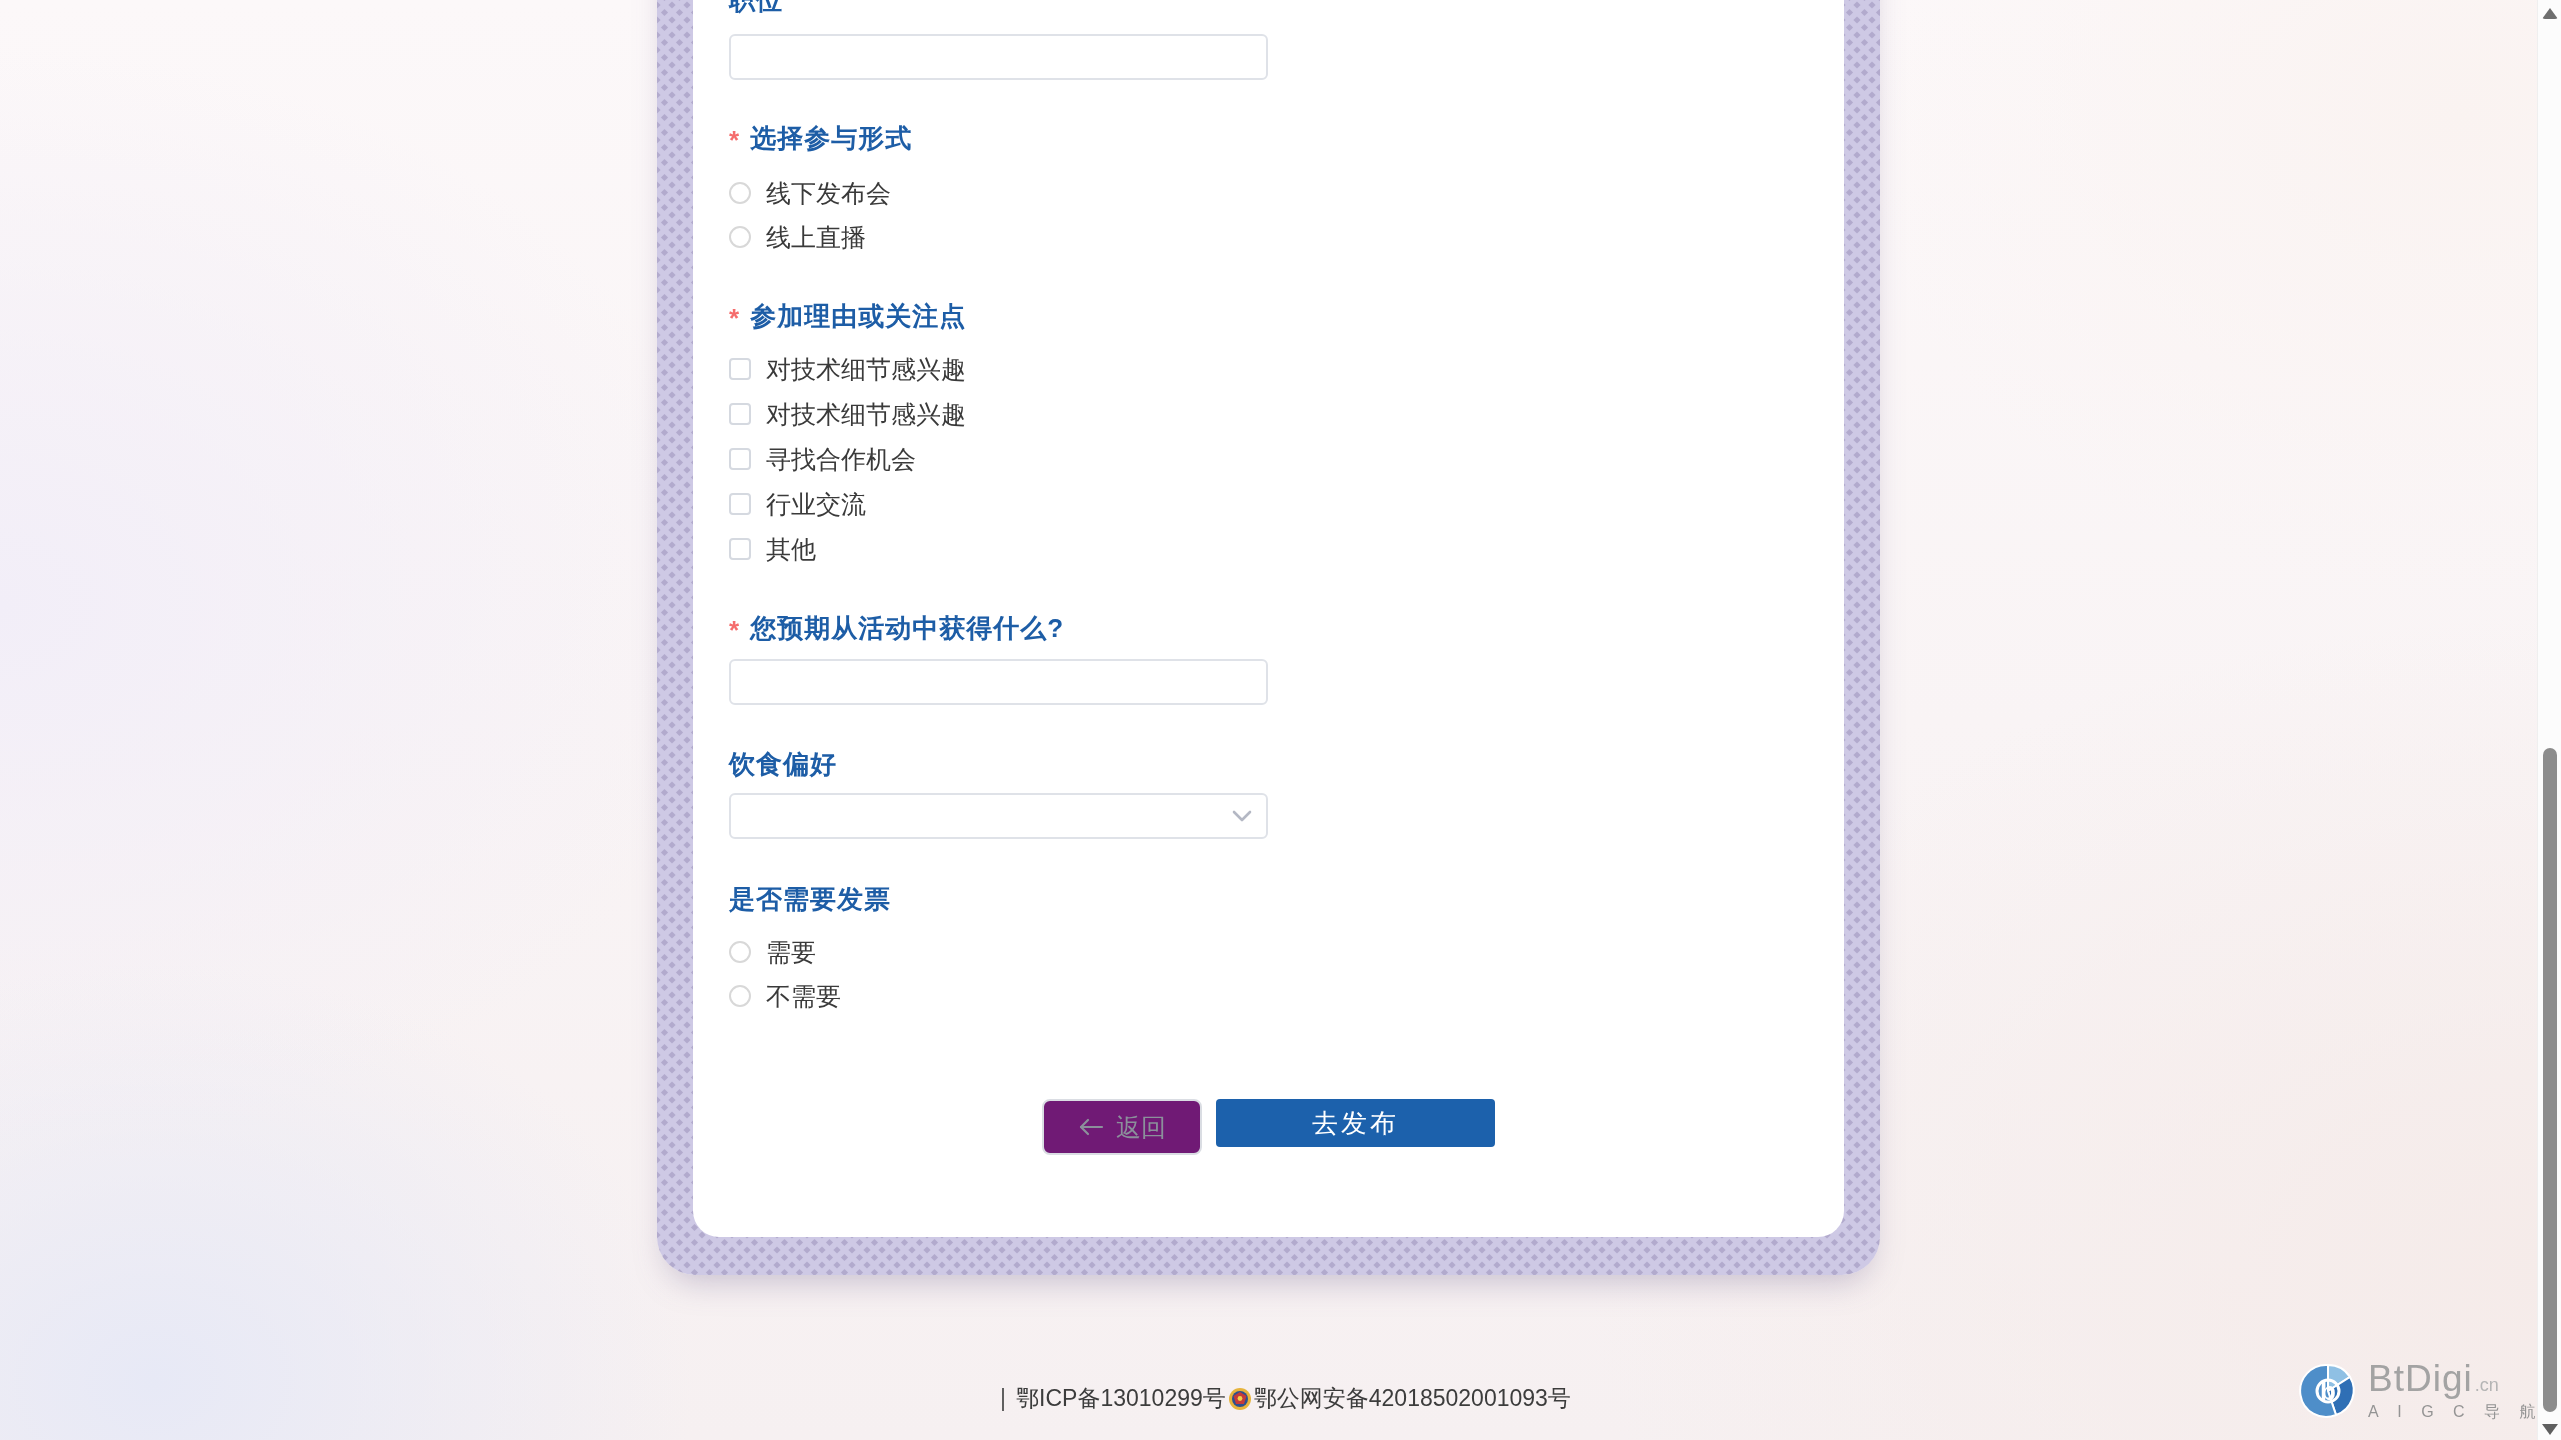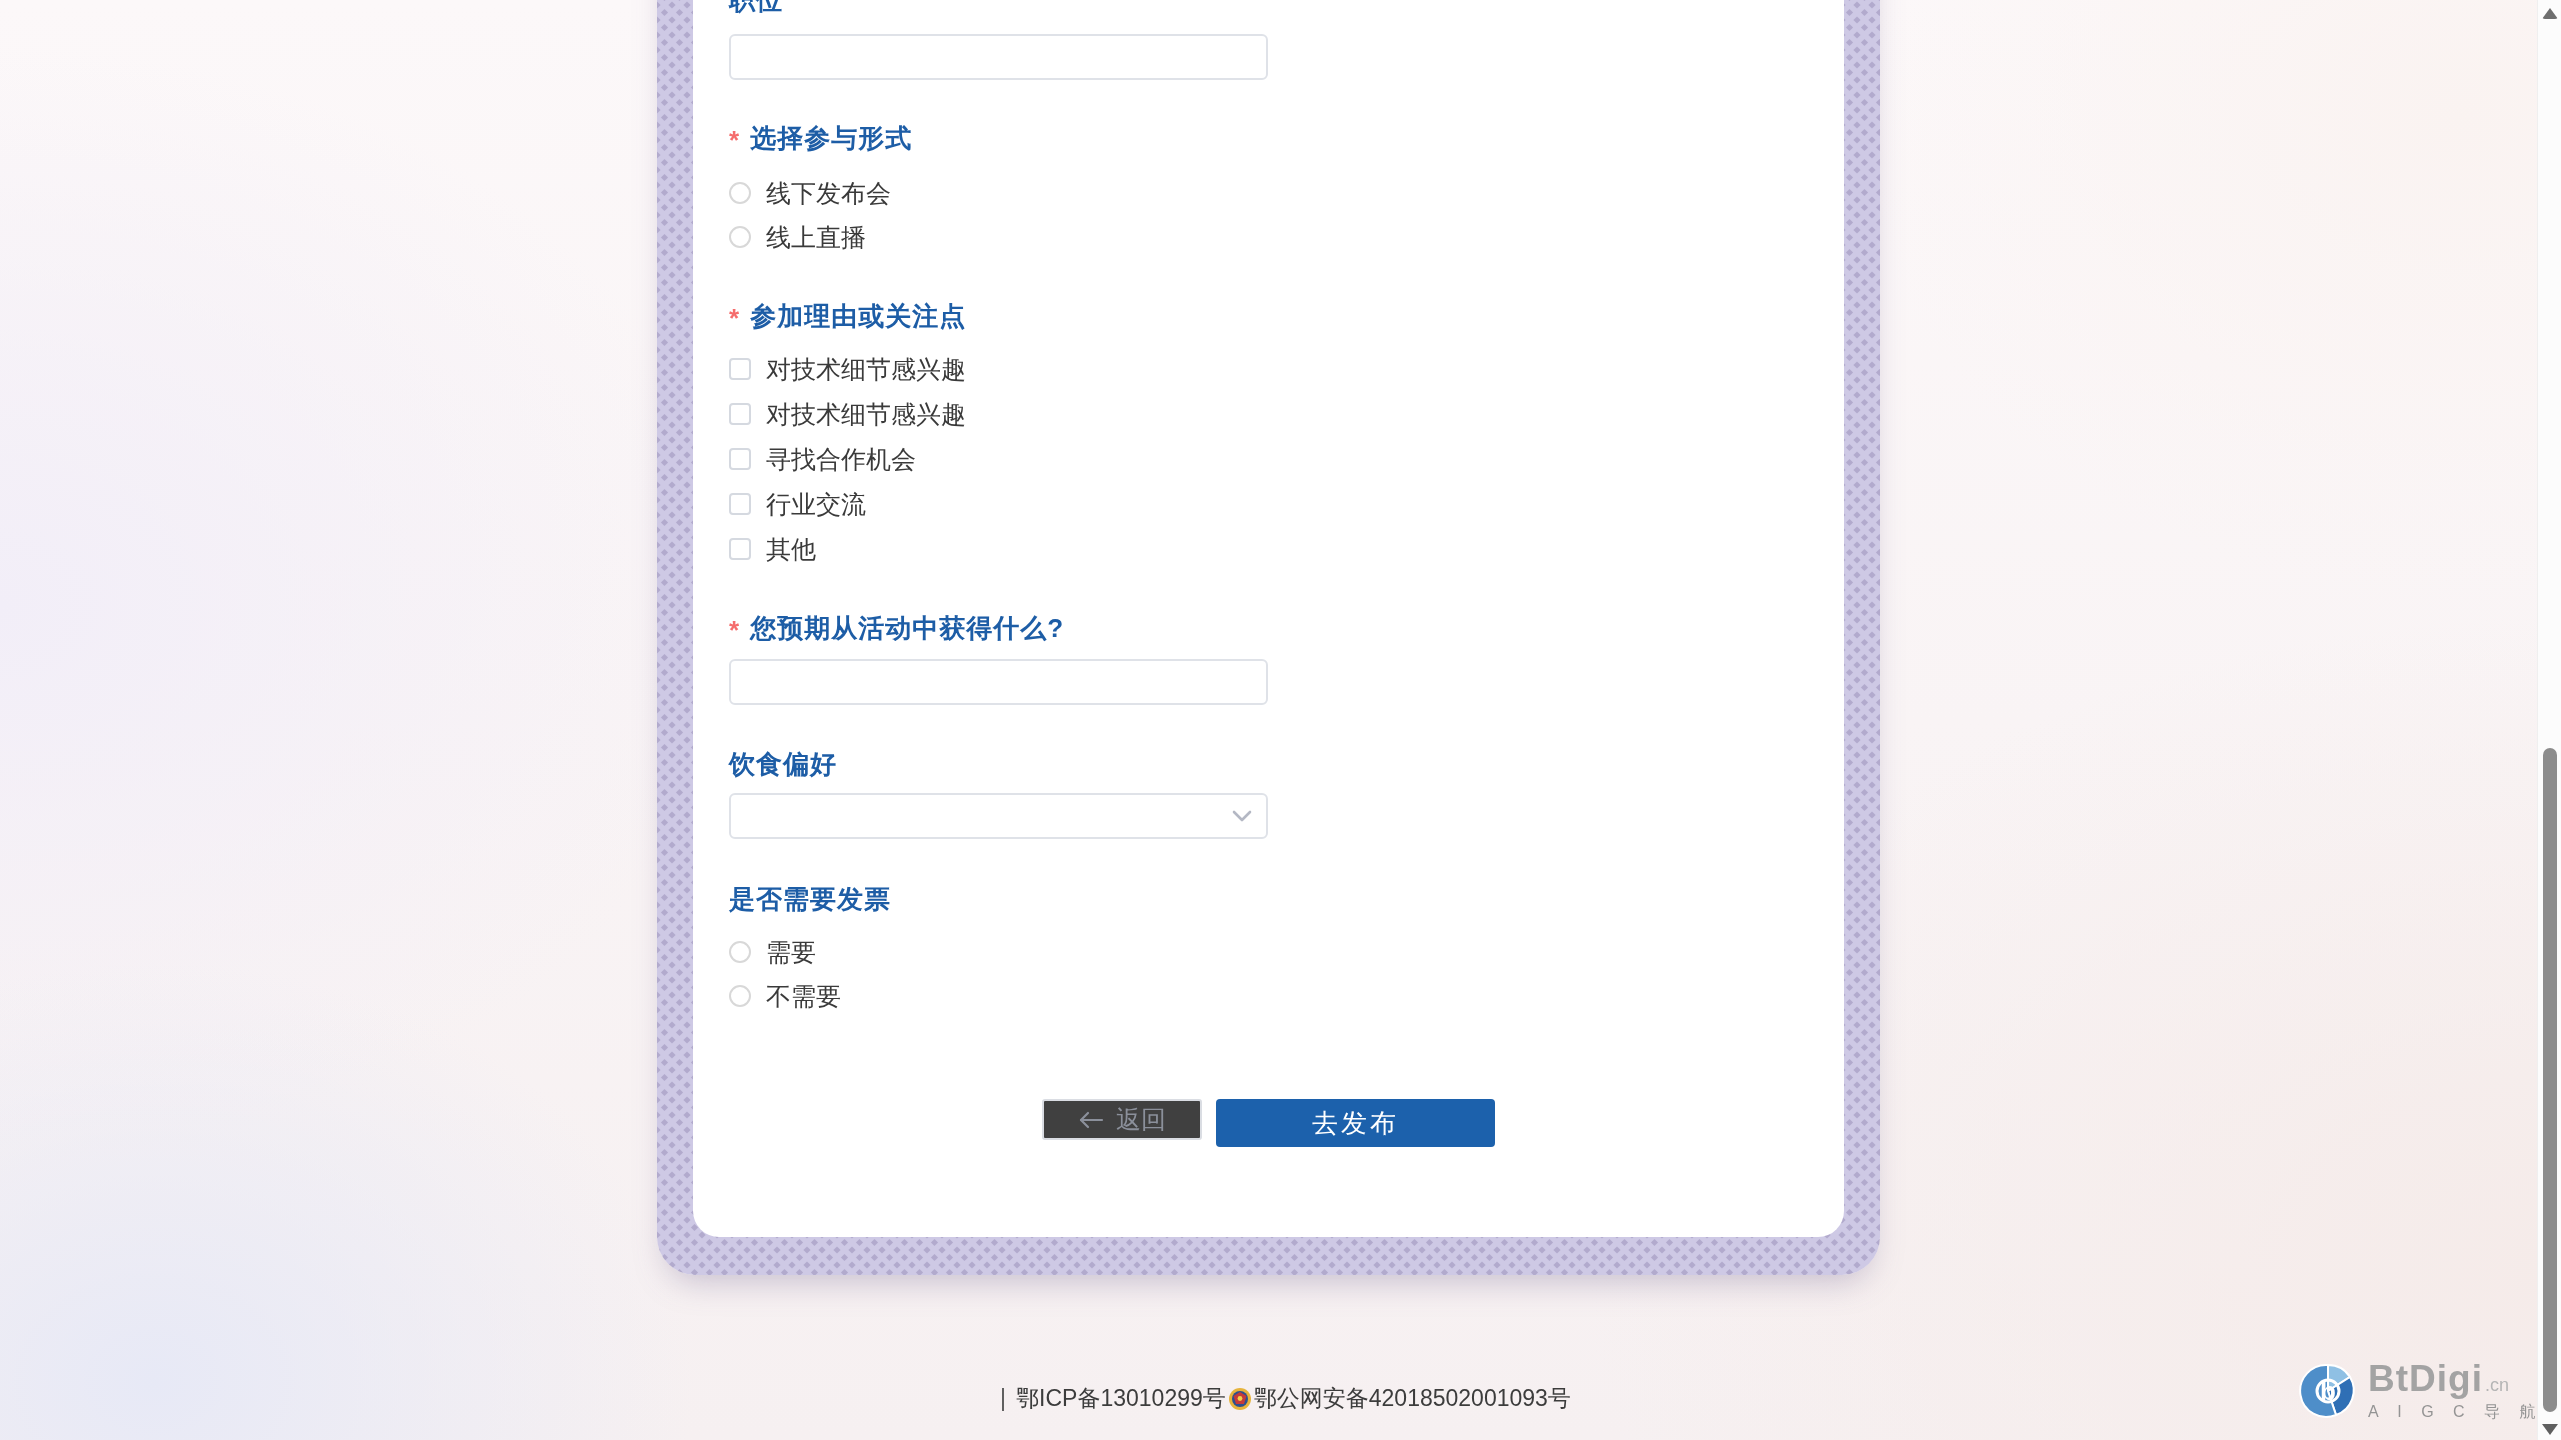--- a/index.html
+++ b/index.html
@@ -41,42 +41,42 @@
     display:flex; align-items:center; justify-content:flex-end; padding-right:14px; }
 
   .opt-row { position:absolute; left:729px; height:22px; display:flex; align-items:center;
     gap:15px; cursor:pointer;justify-content:space-between; }
   .radio { width:22px; height:22px; border:2px solid #d8d8d8; border-radius:50%;
     background:#fff; flex:none; }
   .checkbox { width:22px; height:22px; border:2px solid #d5d9e0; border-radius:4px;
     background:#fff; flex:none; }
   .opt-label { font-size:25px; color:#3a3a3a; line-height:22px; }
 
-  .btn-back { position:absolute; left:1042px; top:1099px; width:160px; height:41px;
-    background:#404040; border:2px solid #dadde3; border-radius:3px; cursor:pointer;
+  .btn-back { position:absolute; left:1042px; top:1099px; width:160px; height:56px;
+    background:#701a75; border:2px solid #dadde3; border-radius:8px; cursor:pointer;
     display:flex; align-items:center; justify-content:center; gap:12px;
     color:#8b909b; font-size:25px; font-family:inherit; }
   .btn-publish { position:absolute; left:1216px; top:1099px; width:279px; height:48px;
     background:#1c61ac; border:none; border-radius:4px; cursor:pointer;
     display:flex; align-items:center; justify-content:center;
     color:#ffffff; font-size:26px; letter-spacing:3px; font-family:inherit; }
 
   .powered { position:absolute; left:693px; top:1196px; width:1152px; text-align:center;
     color:#b9b9b9; font-size:23px; letter-spacing:1px; }
 
   .site-footer { position:absolute; left:0; top:1383px; width:100%; display:flex;
     justify-content:center; align-items:center; color:#3c3c3c; font-size:23px; z-index:2; }
   .site-footer .sep { margin:0 10px; color:#555; }
   .badge-icon { margin:0 2px; display:inline-flex; }
 
   .brand { position:absolute; left:2298px; top:1358px; display:flex; align-items:center;
     gap:10px; z-index:2; }
   .brand-textcol { display:flex; flex-direction:column; align-items:flex-start; }
   .brand-nameline { display:flex; align-items:baseline; }
-  .brand-name { font-size:37px; font-weight:700; color:#a3a3a3; letter-spacing:1px; }
+  .brand-name { font-size:37px; font-weight:400; color:#a3a3a3; letter-spacing:1px; }
   .brand-tld { font-size:18px; color:#b5b5b5; margin-left:2px; }
   .brand-tagline { font-size:16px; color:#949494; letter-spacing:7.5px; margin-top:2px;
     white-space:nowrap; }
 
   
   .scroll-track { position:absolute; right:0; top:0; width:24px; height:1440px;
     background:#fcfcfc; border-left:1px solid #efefef; z-index:3; }
   .scroll-up { position:absolute; top:8px; left:50%; transform:translateX(-50%);
     width:0; height:0; border-left:8px solid transparent; border-right:8px solid transparent;
     border-bottom:11px solid #6e6e6e; border-radius:3px; cursor:pointer; }

